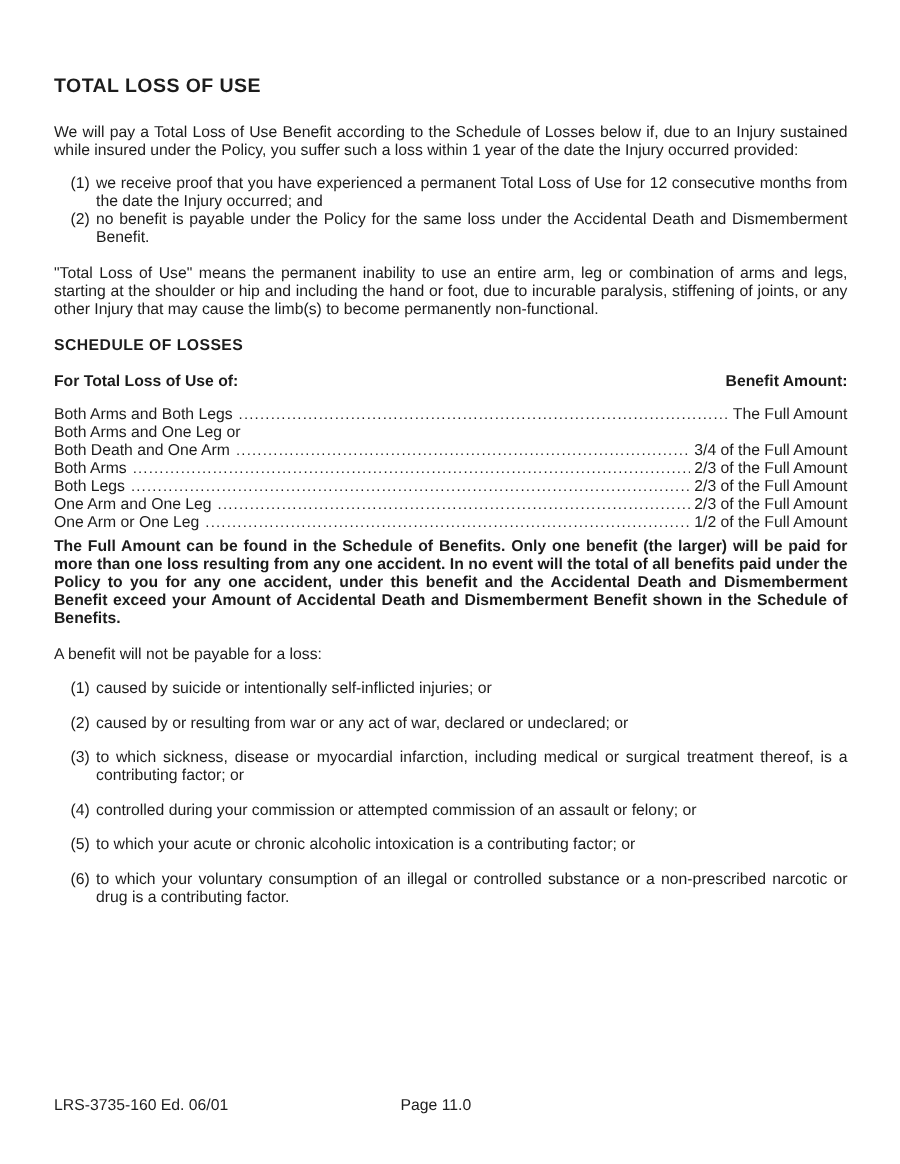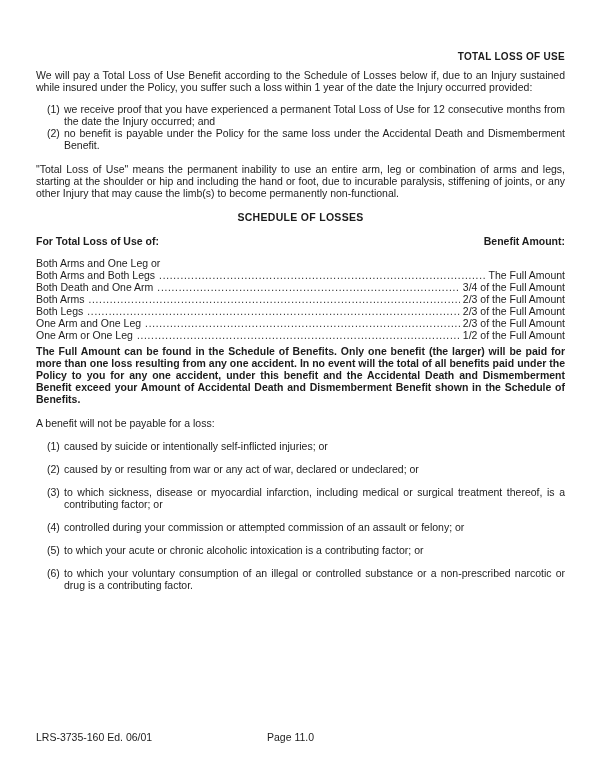--- a/index.html
+++ b/index.html
@@ -9,36 +9,36 @@
     box-sizing:border-box;
     padding:51px 35px 0 36px;
     background:#fff;
     color:#1c1c1c;
     font-family:"Liberation Sans","DejaVu Sans",sans-serif;
     font-size:10.5px;
     line-height:12px;
     overflow:hidden;
   }
   .title{
-    margin:0 0 6px 0;
-    text-align:right;
-    font-size:10px;
+    margin:0 0 19px 0;
+    text-align:left;
+    font-size:13px;
     font-weight:bold;
     letter-spacing:.3px;
   }
   .para{margin:0 0 10px 0;text-align:justify;}
   .numlist{margin:0 0 12px 0;}
   .numitem{display:flex;align-items:flex-start;padding-left:11px;}
   .numitem .num{flex:0 0 17px;}
   .numitem .itext{flex:1;text-align:justify;}
   .list-spaced .numitem{margin-bottom:11px;}
   .list-spaced{margin-bottom:0;}
   .sched-heading{
     margin:12px 0 11px 0;
-    text-align:center;
+    text-align:left;
     font-size:10.5px;
     font-weight:bold;
     letter-spacing:.3px;
   }
   .sched-header{
     display:flex;justify-content:space-between;
     font-weight:bold;
     margin:12px 0 10px 0;
   }
   .sched-rows{margin:0 0 0 0;}
@@ -90,26 +90,26 @@
 
   <div class="sched-heading">SCHEDULE OF LOSSES</div>
 
   <div class="sched-header">
     <span>For Total Loss of Use of:</span>
     <span>Benefit Amount:</span>
   </div>
 
   <div class="sched-rows">
     <div class="sched-row">
-      <span class="lbl">Both Arms and One Leg or</span>
-    </div>
-    <div class="sched-row">
       <span class="lbl">Both Arms and Both Legs</span>
       <span class="leader"></span>
       <span class="amt">The Full Amount</span>
+    </div>
+    <div class="sched-row">
+      <span class="lbl">Both Arms and One Leg or</span>
     </div>
     <div class="sched-row">
       <span class="lbl">Both Death and One Arm</span>
       <span class="leader"></span>
       <span class="amt">3/4 of the Full Amount</span>
     </div>
     <div class="sched-row">
       <span class="lbl">Both Arms</span>
       <span class="leader"></span>
       <span class="amt">2/3 of the Full Amount</span>

